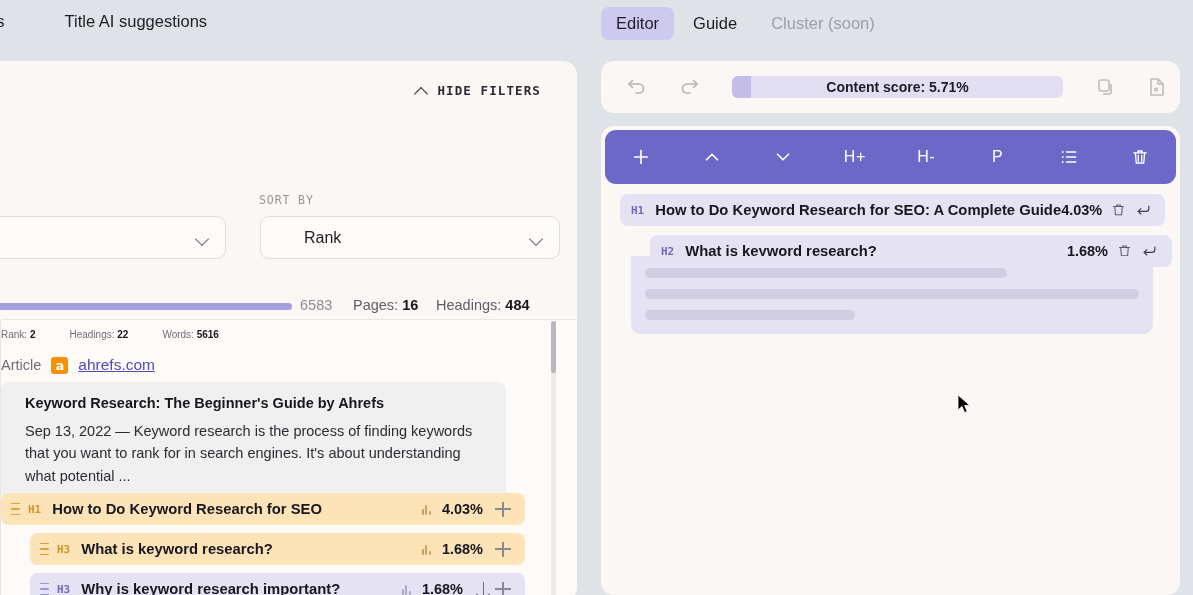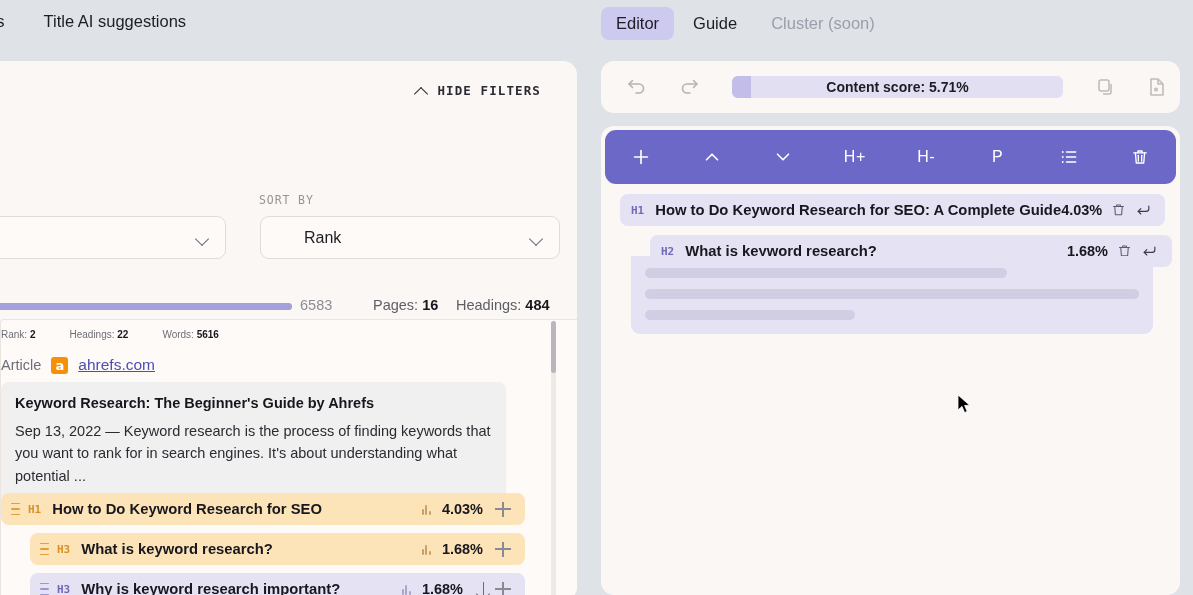--- a/index.html
+++ b/index.html
@@ -14,21 +14,21 @@
   
   .topbar {
     position: absolute; left: 0; top: 0; width: 1193px; height: 51px;
     background: #dfe2e6;
   }
   .topnav { position: absolute; left: 0; top: 12px; display: flex; align-items: center; }
   .topnav-item {
     font-size: 16.5px; color: #1d1d24; padding: 0 0 0 0; white-space: nowrap;
   }
   .topnav-item.first { margin-left: -22px; }
-  .topnav-item.second { margin-left: 39px; }
+  .topnav-item.second { margin-left: 60px; }
 
   .tabs { position: absolute; left: 601px; top: 7px; display: flex; align-items: center; gap: 4px; }
   .tab {
     font-size: 16.5px; color: #1d1d24; padding: 7px 15px; border-radius: 8px;
     white-space: nowrap;
   }
   .tab.active { background: #cdc9ef; }
   .tab.disabled { color: #9d9dab; }
 
   
@@ -75,21 +75,21 @@
   
   .meter-row { position: absolute; left: 0px; top: 236px; width: 580px; height: 24px; }
   .meter-track {
     position: absolute; left: -20px; top: 6px; width: 332px; height: 7px;
     background: #e5e0f5; border-radius: 4px;
   }
   .meter-fill { height: 7px; background: #a3a0dc; border-radius: 4px; width: 100%; }
   .meter-num {
     position: absolute; left: 320px; top: 0px; font-size: 14.5px; color: #8c8c96;
   }
-  .counter { position: absolute; font-size: 14.5px; color: #5d5d68; margin-left: 20px; }
+  .counter { position: absolute; font-size: 14.5px; color: #5d5d68; }
   .counter b { color: #17171d; font-weight: bold; }
   .c-pages { left: 373px; top: 0px; }
   .c-head  { left: 456px; top: 0px; }
 
   
   .scrollarea {
     position: absolute; left: 20px; top: 258px; width: 577px; height: 337px;
     background: #fdfaf8; border-top: 1px solid #ece4de; border-left: 1px solid #ece4de;
     border-top-left-radius: 4px;
     overflow: hidden;
@@ -105,21 +105,21 @@
   }
   .favicon {
     width: 17px; height: 17px; background: #f79009; border-radius: 3px;
     color: #fff; font-size: 13px; font-weight: bold; line-height: 17px; text-align: center;
     font-family: "DejaVu Sans", sans-serif;
   }
   .site-link { color: #4d4db3; text-decoration: underline; font-size: 15.5px; }
 
   .snippet {
     position: absolute; left: 0px; top: 62px; width: 505px;
-    background: #f0f0f0; border-radius: 8px; padding: 13px 14px 15px 14px;
+    background: #f0f0f0; border-radius: 8px; padding: 13px 14px 15px 24px;
   }
   .snippet-title { font-size: 14.5px; font-weight: bold; color: #16161c; margin-bottom: 9px; }
   .snippet-body  { font-size: 14.5px; color: #2b2b33; line-height: 1.55; }
 
   .hrow {
     position: absolute; display: flex; align-items: center; height: 32px;
     border-radius: 8px; padding: 0 13px 0 10px;
   }
   .hrow .drag {
     width: 9px; height: 12px; margin-right: 8px; flex: none;

